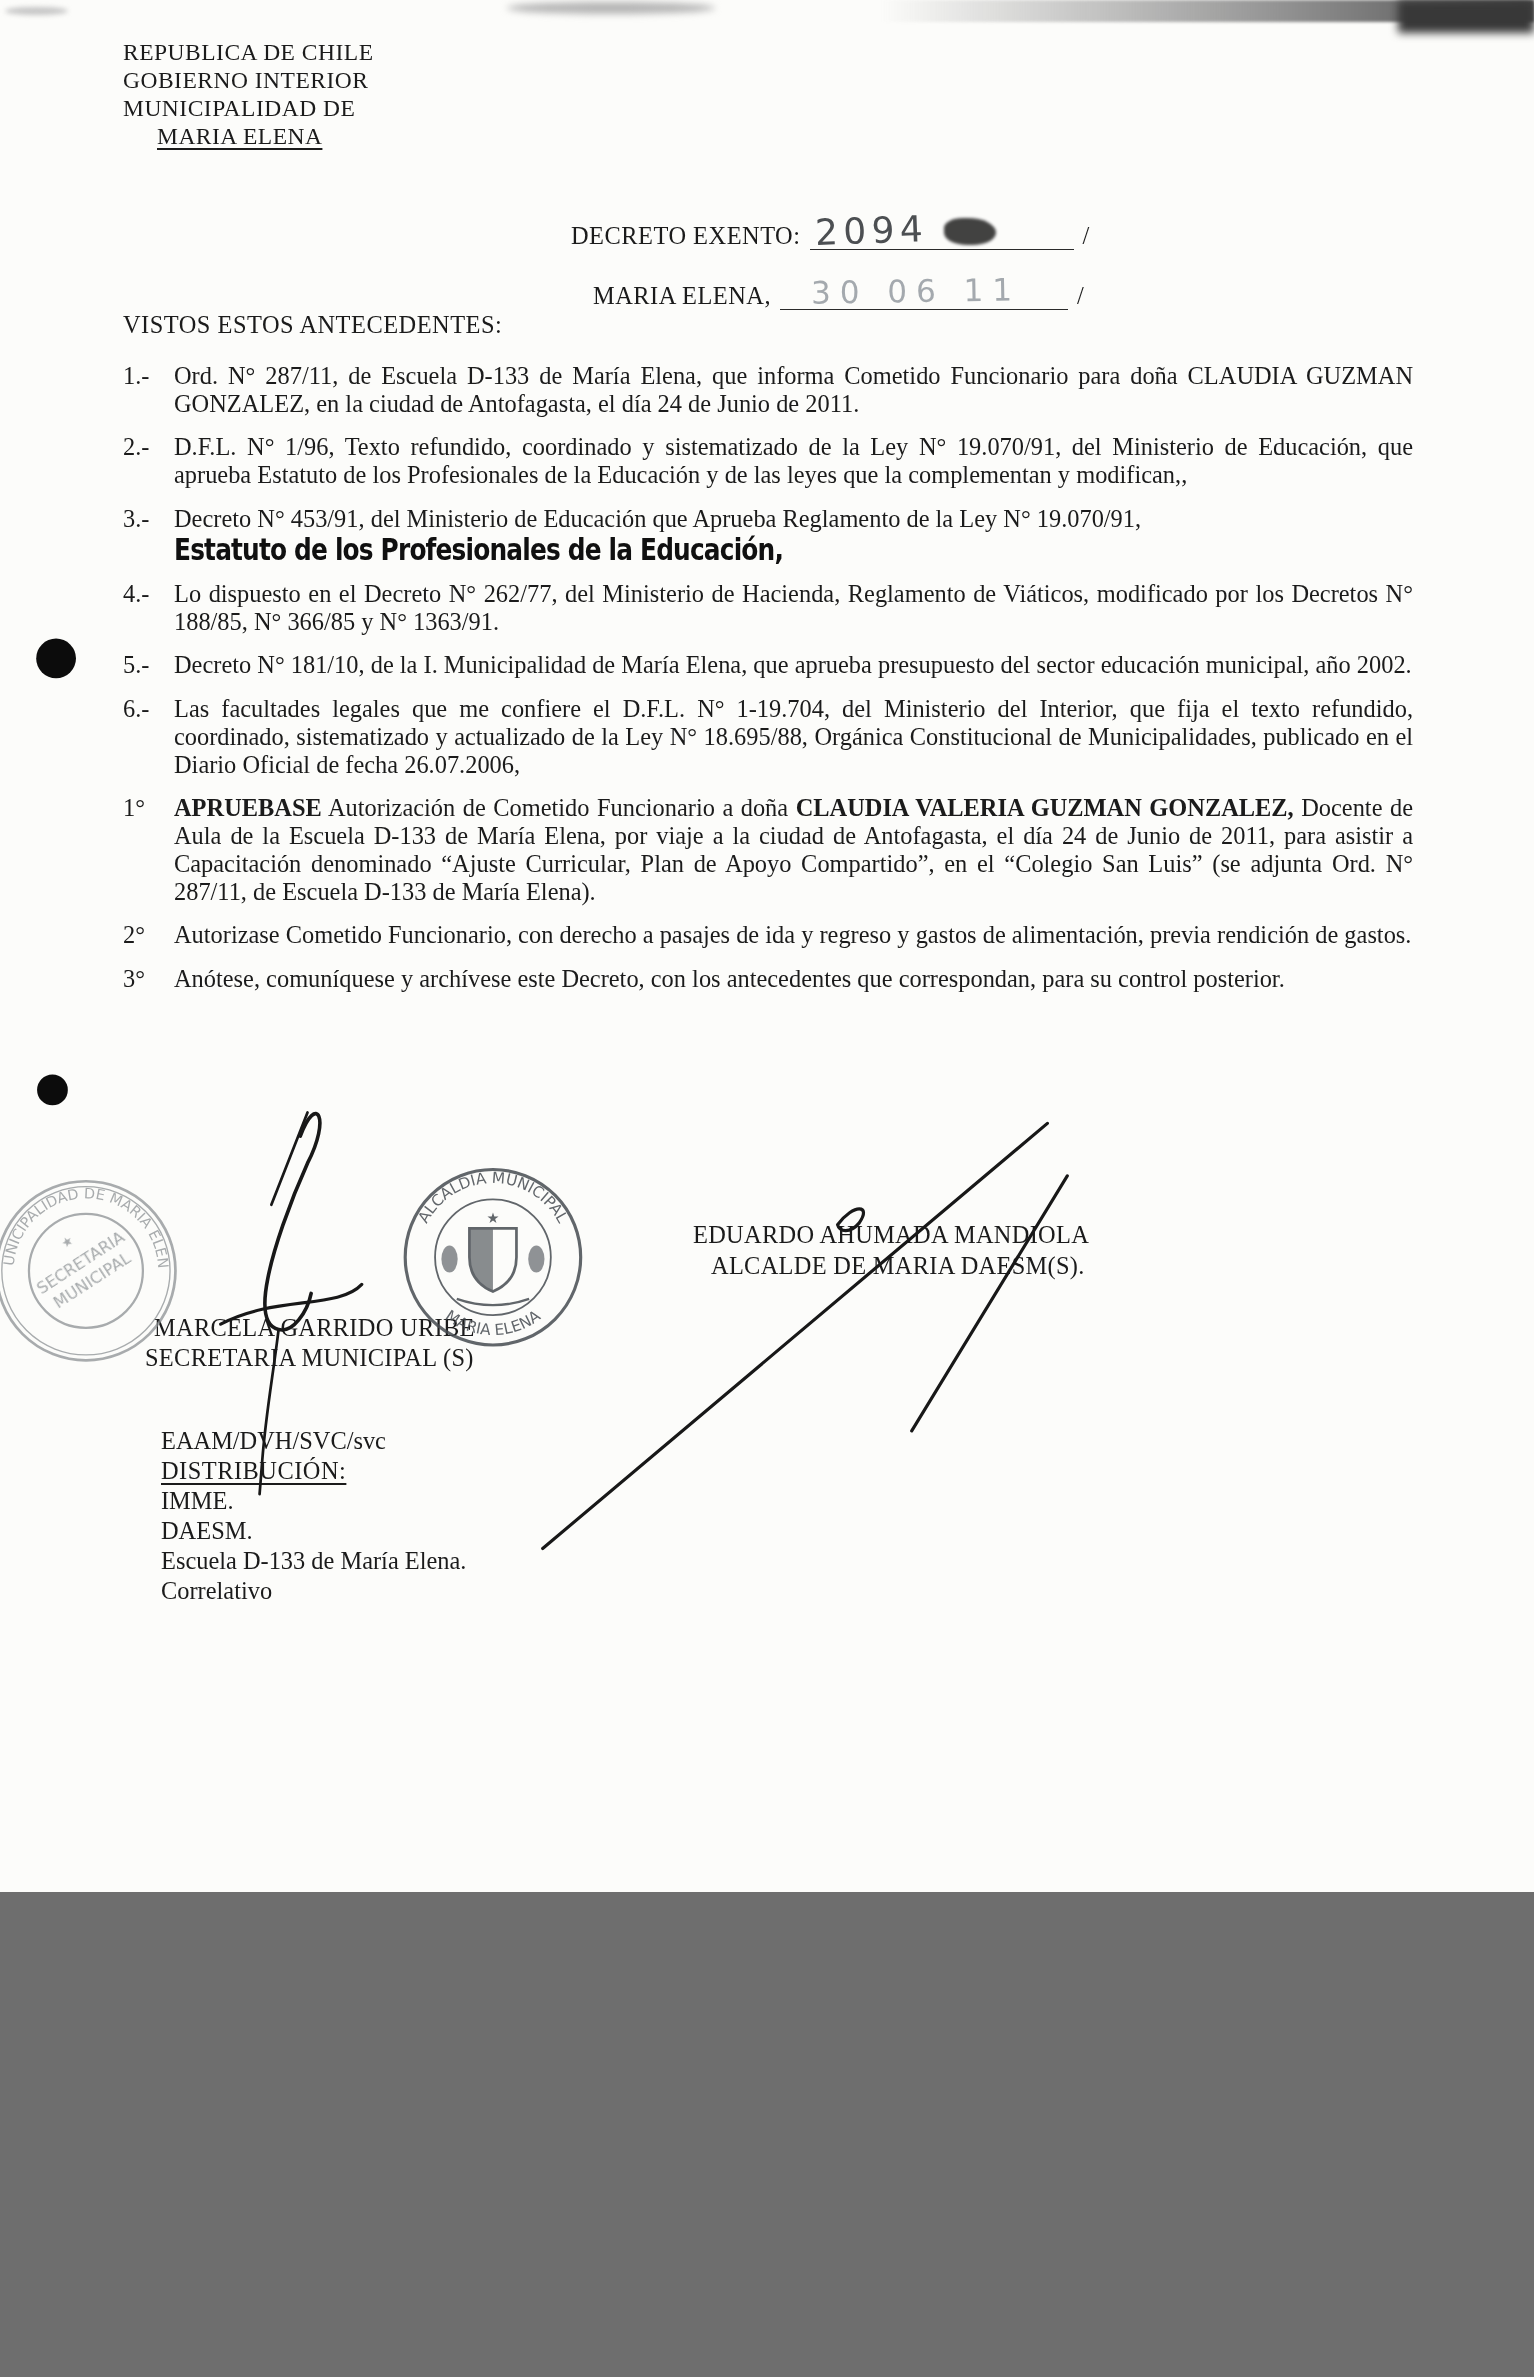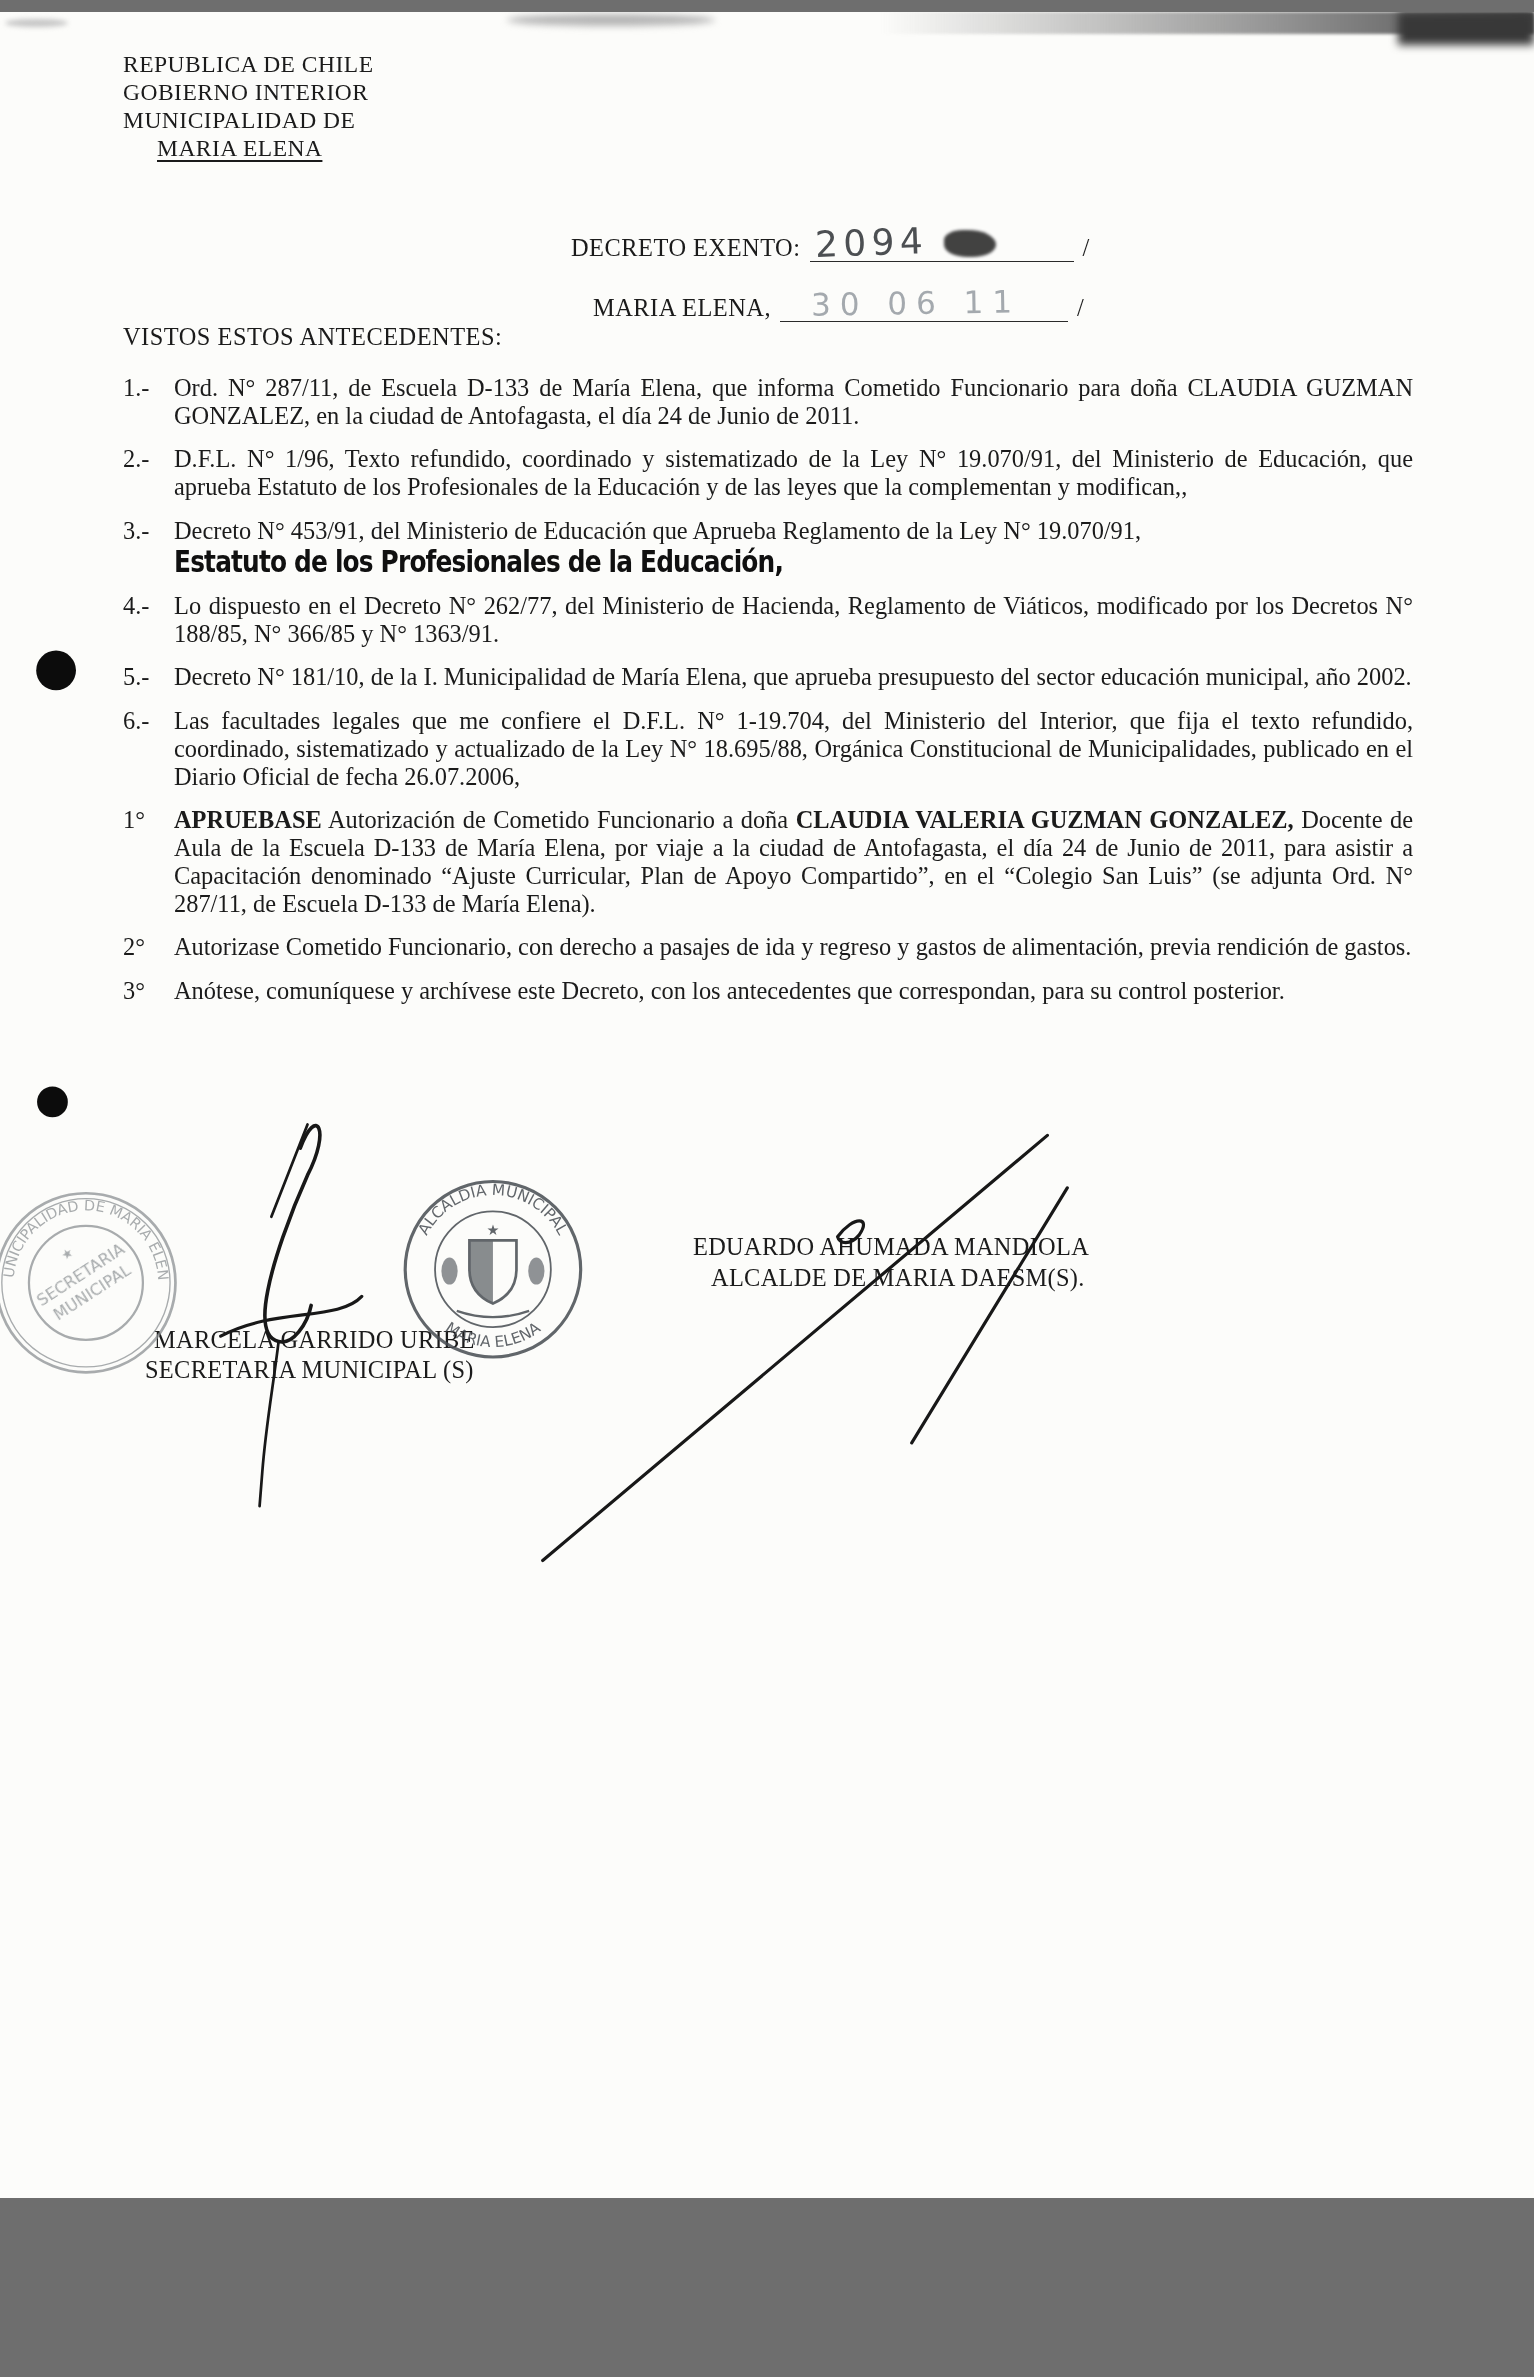--- a/index.html
+++ b/index.html
@@ -1,18 +1,18 @@
 <!DOCTYPE html>
 <html style="font-size:14.5px"><head>
 <meta charset="utf-8">
 <style>
   * { margin:0; padding:0; box-sizing:border-box; }
   html,body { background:#6e6e6e; }
   .page {
-    position:relative; width:1534px; height:2186px; margin:12px auto;
+    position:relative; width:1534px; height:1892px; margin:0 auto;
     background:#fcfcfa; color:#1b1b1b; overflow:hidden;
     font-family:"Liberation Serif", serif;
   }
 
   
   .smudge { position:absolute; pointer-events:none; }
   .smudge-top-band { right:0; top:0; width:688px; height:22px;
     background:linear-gradient(to left,#4a4a4a,#8f8f8f 35%,rgba(150,150,150,0) 95%);
     filter:blur(1.8px); }
   .smudge-top-corner { right:0; top:0; width:136px; height:33px; background:#383838; filter:blur(4.5px); }
@@ -145,20 +145,28 @@
       <span class="txt">Anótese, comuníquese y archívese este Decreto, con los antecedentes que correspondan, para su control posterior.</span>
     </div>
 
   </div>
 
   <div class="sig-text sig-left-name">MARCELA GARRIDO URIBE</div>
   <div class="sig-text sig-left-title">SECRETARIA MUNICIPAL (S)</div>
   <div class="sig-text sig-right-name">EDUARDO AHUMADA MANDIOLA</div>
   <div class="sig-text sig-right-title">ALCALDE DE MARIA DAESM(S).</div>
 
+  <div class="footer">
+    <div>EAAM/DVH/SVC/svc</div>
+    <div class="dist">DISTRIBUCIÓN:</div>
+    <div>IMME.</div>
+    <div>DAESM.</div>
+    <div>Escuela D-133 de María Elena.</div>
+    <div>Correlativo</div>
+  </div>
 
   <svg class="overlay" viewBox="0 0 1696 2628" xmlns="http://www.w3.org/2000/svg">
     <defs>
       <path id="arcL" d="M 15 1405 a 80 80 0 0 1 160 0"></path>
       <path id="arcCtop" d="M 463 1390 a 82 82 0 0 1 164 0"></path>
       <path id="arcCbot" d="M 459 1390 a 86 86 0 0 0 172 0"></path>
     </defs>
 
     <circle cx="62" cy="728" r="22" fill="#0c0c0c"></circle>
     <circle cx="58" cy="1205" r="17" fill="#0c0c0c"></circle>

